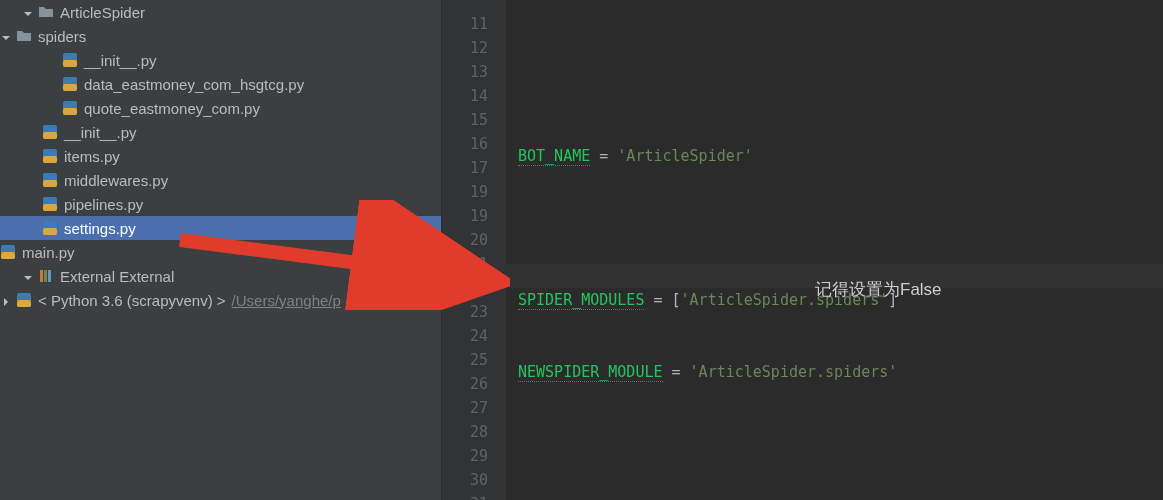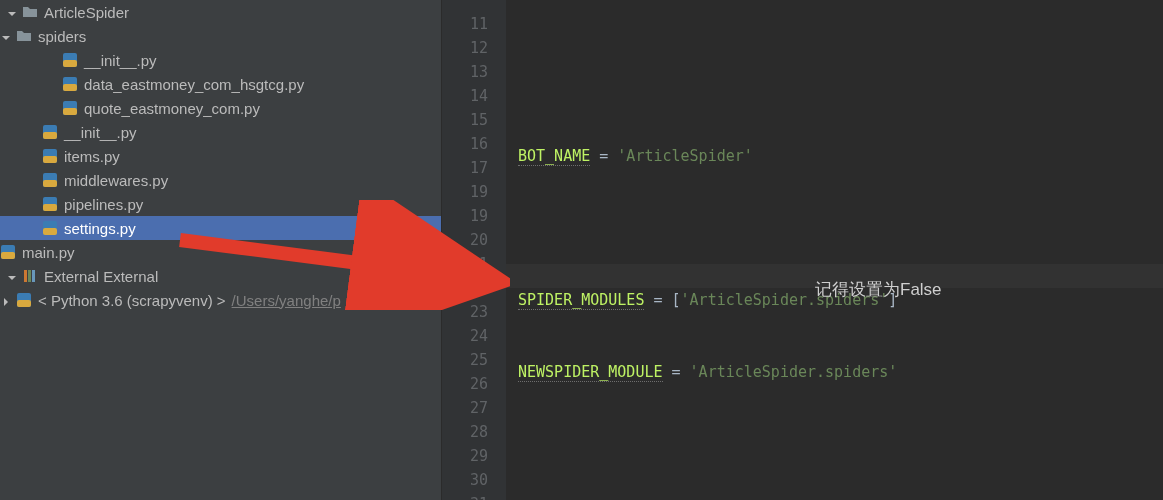--- a/index.html
+++ b/index.html
@@ -42,21 +42,21 @@
     margin-right: 4px;
   }
   .tree-icon {
     width: 16px;
     height: 16px;
     display: inline-flex;
     align-items: center;
     justify-content: center;
     margin-right: 6px;
   }
-  .ind-0 { padding-left: 6px; }
+  .ind-0 { padding-left: 22px; }
   .ind-1 { }
   .ind-2 { padding-left: 42px; }
   .ind-3 { padding-left: 62px; }
   .lib-suffix {
     color: #808080;
     margin-left: 6px;
     text-decoration: underline;
   }
   .gutter {
     width: 64px;
@@ -82,21 +82,21 @@
   }
   .editor .highlight-line {
     position: absolute;
     left: 0;
     right: 0;
     height: 24px;
     background: #323232;
     top: 264px;
   }
   .code-line { height: 24px; position: relative; }
-  .tok-var { color: #bef264; }
+  .tok-var { color: #22c55e; }
   .tok-op { color: #a9b7c6; }
   .tok-str { color: #6a8759; }
   .var-ul { border-bottom: 1px dotted #6e6e6e; }
   .annotation {
     position: absolute;
     color: #cfcfcf;
     font-family: -apple-system, "Segoe UI", sans-serif;
     font-size: 17px;
     left: 815px;
     top: 278px;

